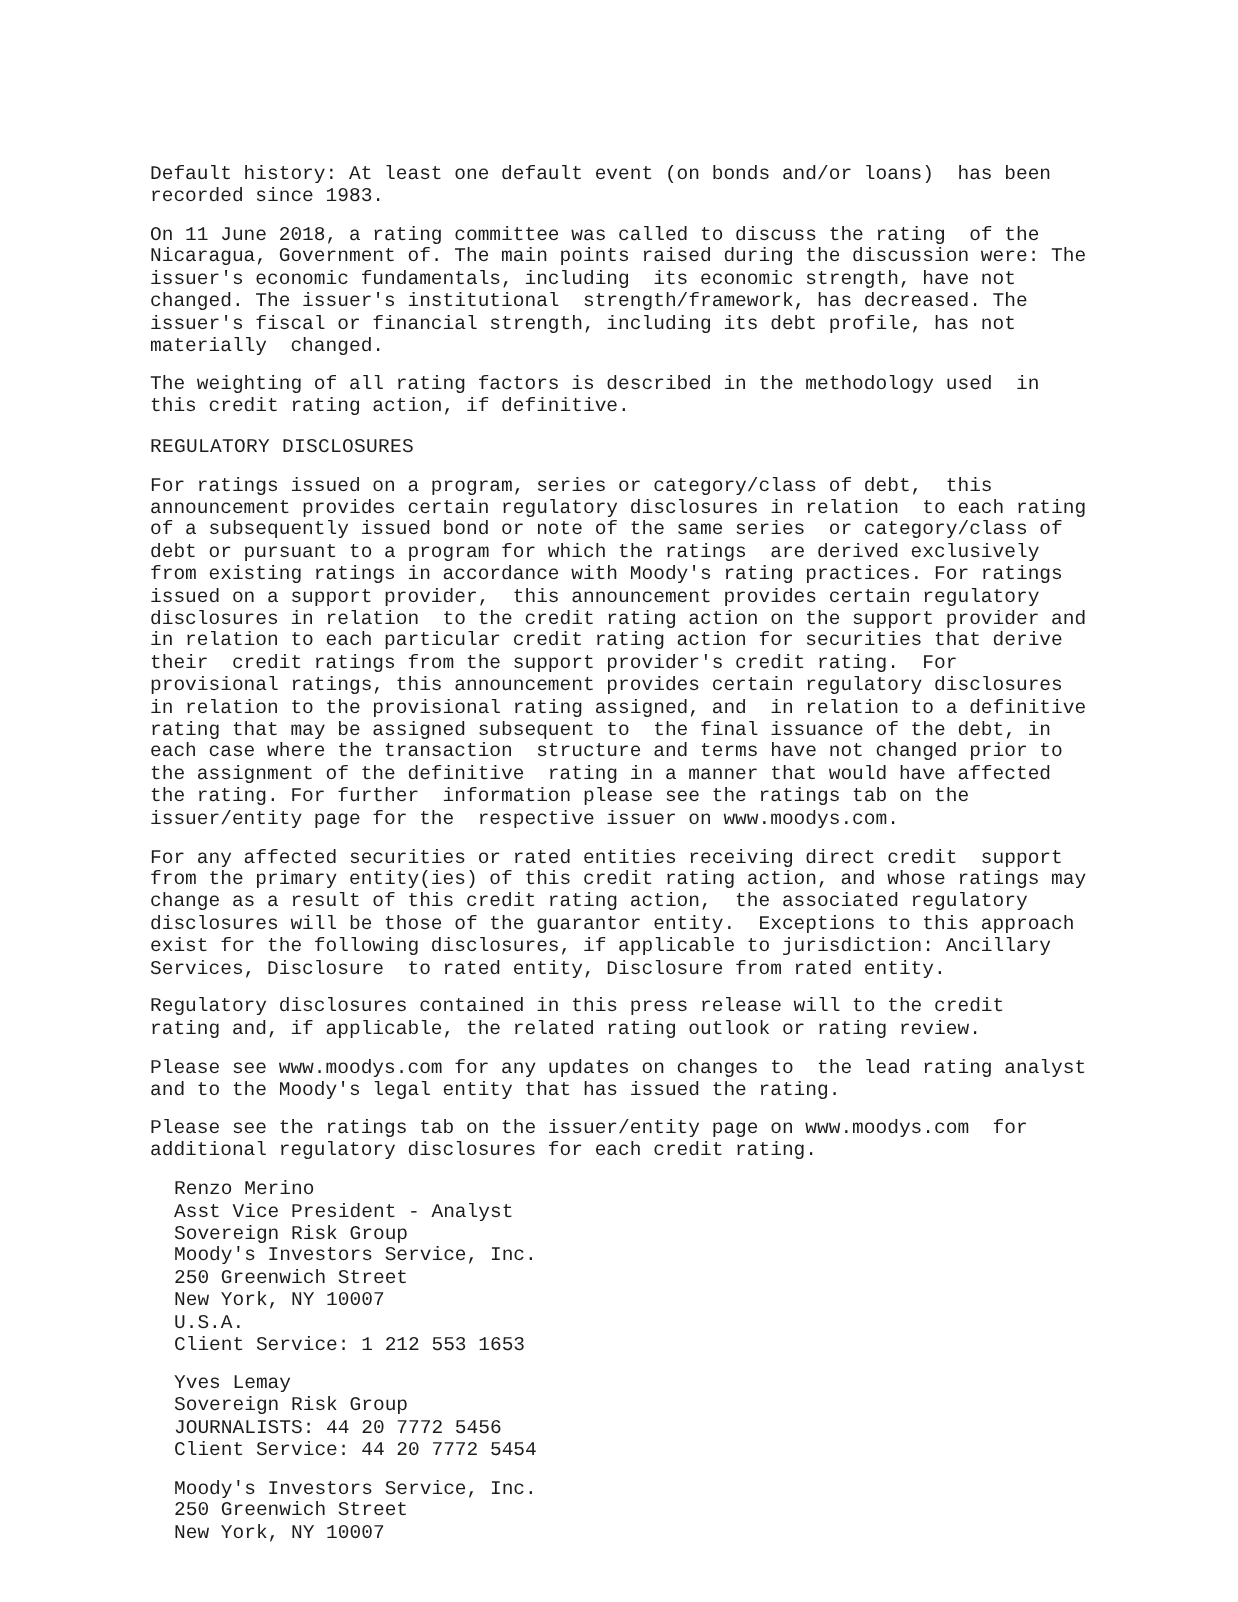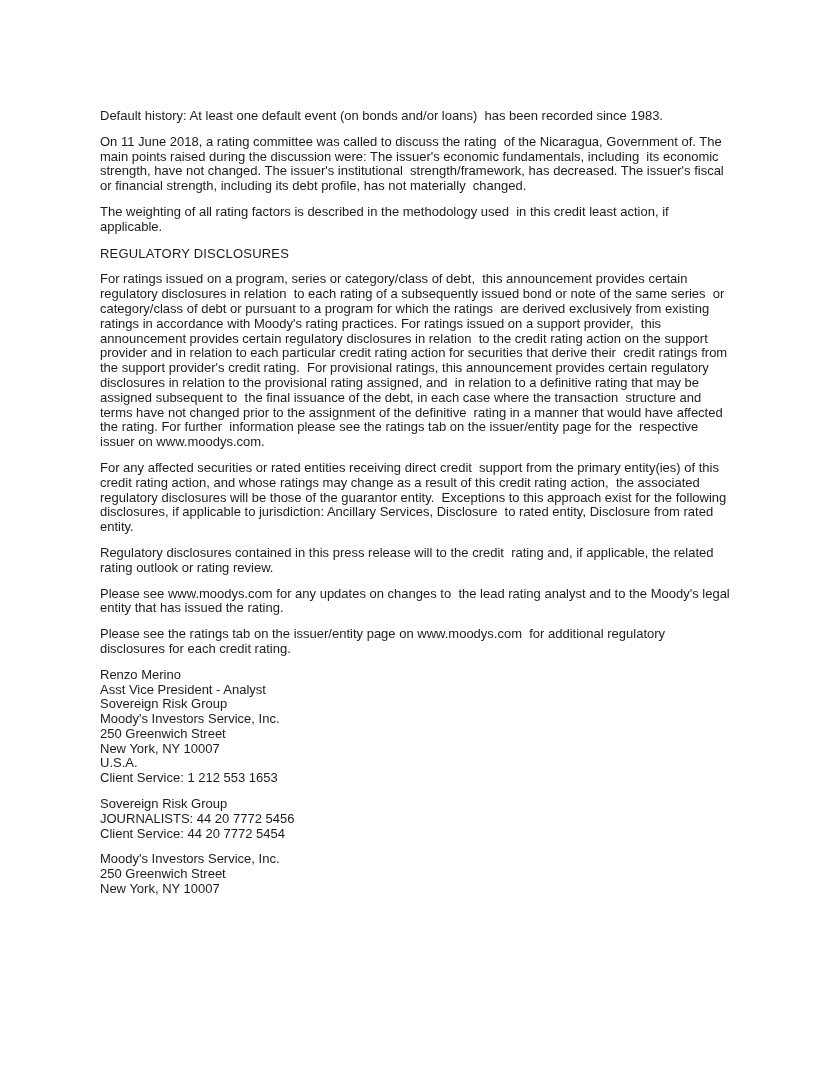--- a/index.html
+++ b/index.html
@@ -6,21 +6,21 @@
     margin: 0;
     padding: 0;
     background: #ffffff;
   }
   .page {
     position: relative;
     width: 825px;
     height: 1068px;
     background: #ffffff;
     overflow: hidden;
-    font-family: Liberation Sans, sans-serif;
+    font-family: Liberation Mono, monospace;
   }
   .content {
     position: absolute;
     left: 100px;
     top: 109px;
     width: 630px;
     color: #1c1c1c;
     font-size: 13px;
     line-height: 14.8px;
   }
@@ -33,34 +33,35 @@
     font-weight: normal;
     font-size: 13px;
     line-height: 14.8px;
     letter-spacing: 0.2px;
   }
   .contact-block {
     margin: 0 0 11px 0;
   }
   .contact-block .line {
     white-space: pre-wrap;
+    margin-left: 16px;
   }
 </style>
 </head>
 <body>
 
 <div class="page">
   <div class="content">
 
     <p class="para">Default history: At least one default event (on bonds and/or loans)  has been recorded since 1983.</p>
 
     <p class="para">On 11 June 2018, a rating committee was called to discuss the rating  of the Nicaragua, Government of. The main points raised during the discussion were: The issuer's economic fundamentals, including  its economic strength, have not changed. The issuer's institutional  strength/framework, has decreased. The issuer's fiscal or financial strength, including its debt profile, has not materially  changed.</p>
 
 
-    <p class="para">The weighting of all rating factors is described in the methodology used  in this credit least action, if applicable.</p>
+    <p class="para">The weighting of all rating factors is described in the methodology used  in this credit rating action, if definitive.</p>
 
     <p class="para section-heading">REGULATORY DISCLOSURES</p>
 
     <p class="para">For ratings issued on a program, series or category/class of debt,  this announcement provides certain regulatory disclosures in relation  to each rating of a subsequently issued bond or note of the same series  or category/class of debt or pursuant to a program for which the ratings  are derived exclusively from existing ratings in accordance with Moody's rating practices. For ratings issued on a support provider,  this announcement provides certain regulatory disclosures in relation  to the credit rating action on the support provider and in relation to each particular credit rating action for securities that derive their  credit ratings from the support provider's credit rating.  For provisional ratings, this announcement provides certain regulatory disclosures in relation to the provisional rating assigned, and  in relation to a definitive rating that may be assigned subsequent to  the final issuance of the debt, in each case where the transaction  structure and terms have not changed prior to the assignment of the definitive  rating in a manner that would have affected the rating. For further  information please see the ratings tab on the issuer/entity page for the  respective issuer on www.moodys.com.</p>
 
     <p class="para">For any affected securities or rated entities receiving direct credit  support from the primary entity(ies) of this credit rating action, and whose ratings may change as a result of this credit rating action,  the associated regulatory disclosures will be those of the guarantor entity.  Exceptions to this approach exist for the following disclosures, if applicable to jurisdiction: Ancillary Services, Disclosure  to rated entity, Disclosure from rated entity.</p>
 
     <p class="para">Regulatory disclosures contained in this press release will to the credit  rating and, if applicable, the related rating outlook or rating review.</p>
 
     <p class="para">Please see www.moodys.com for any updates on changes to  the lead rating analyst and to the Moody's legal entity that has issued the rating.</p>
@@ -72,20 +73,21 @@
       <div class="line">Asst Vice President - Analyst</div>
       <div class="line">Sovereign Risk Group</div>
       <div class="line">Moody's Investors Service, Inc.</div>
       <div class="line">250 Greenwich Street</div>
       <div class="line">New York, NY 10007</div>
       <div class="line">U.S.A.</div>
       <div class="line">Client Service: 1 212 553 1653</div>
     </div>
 
     <div class="contact-block">
+      <div class="line">Yves Lemay</div>
       <div class="line">Sovereign Risk Group</div>
       <div class="line">JOURNALISTS: 44 20 7772 5456</div>
       <div class="line">Client Service: 44 20 7772 5454</div>
     </div>
 
     <div class="contact-block">
       <div class="line">Moody's Investors Service, Inc.</div>
       <div class="line">250 Greenwich Street</div>
       <div class="line">New York, NY 10007</div>
     </div>

